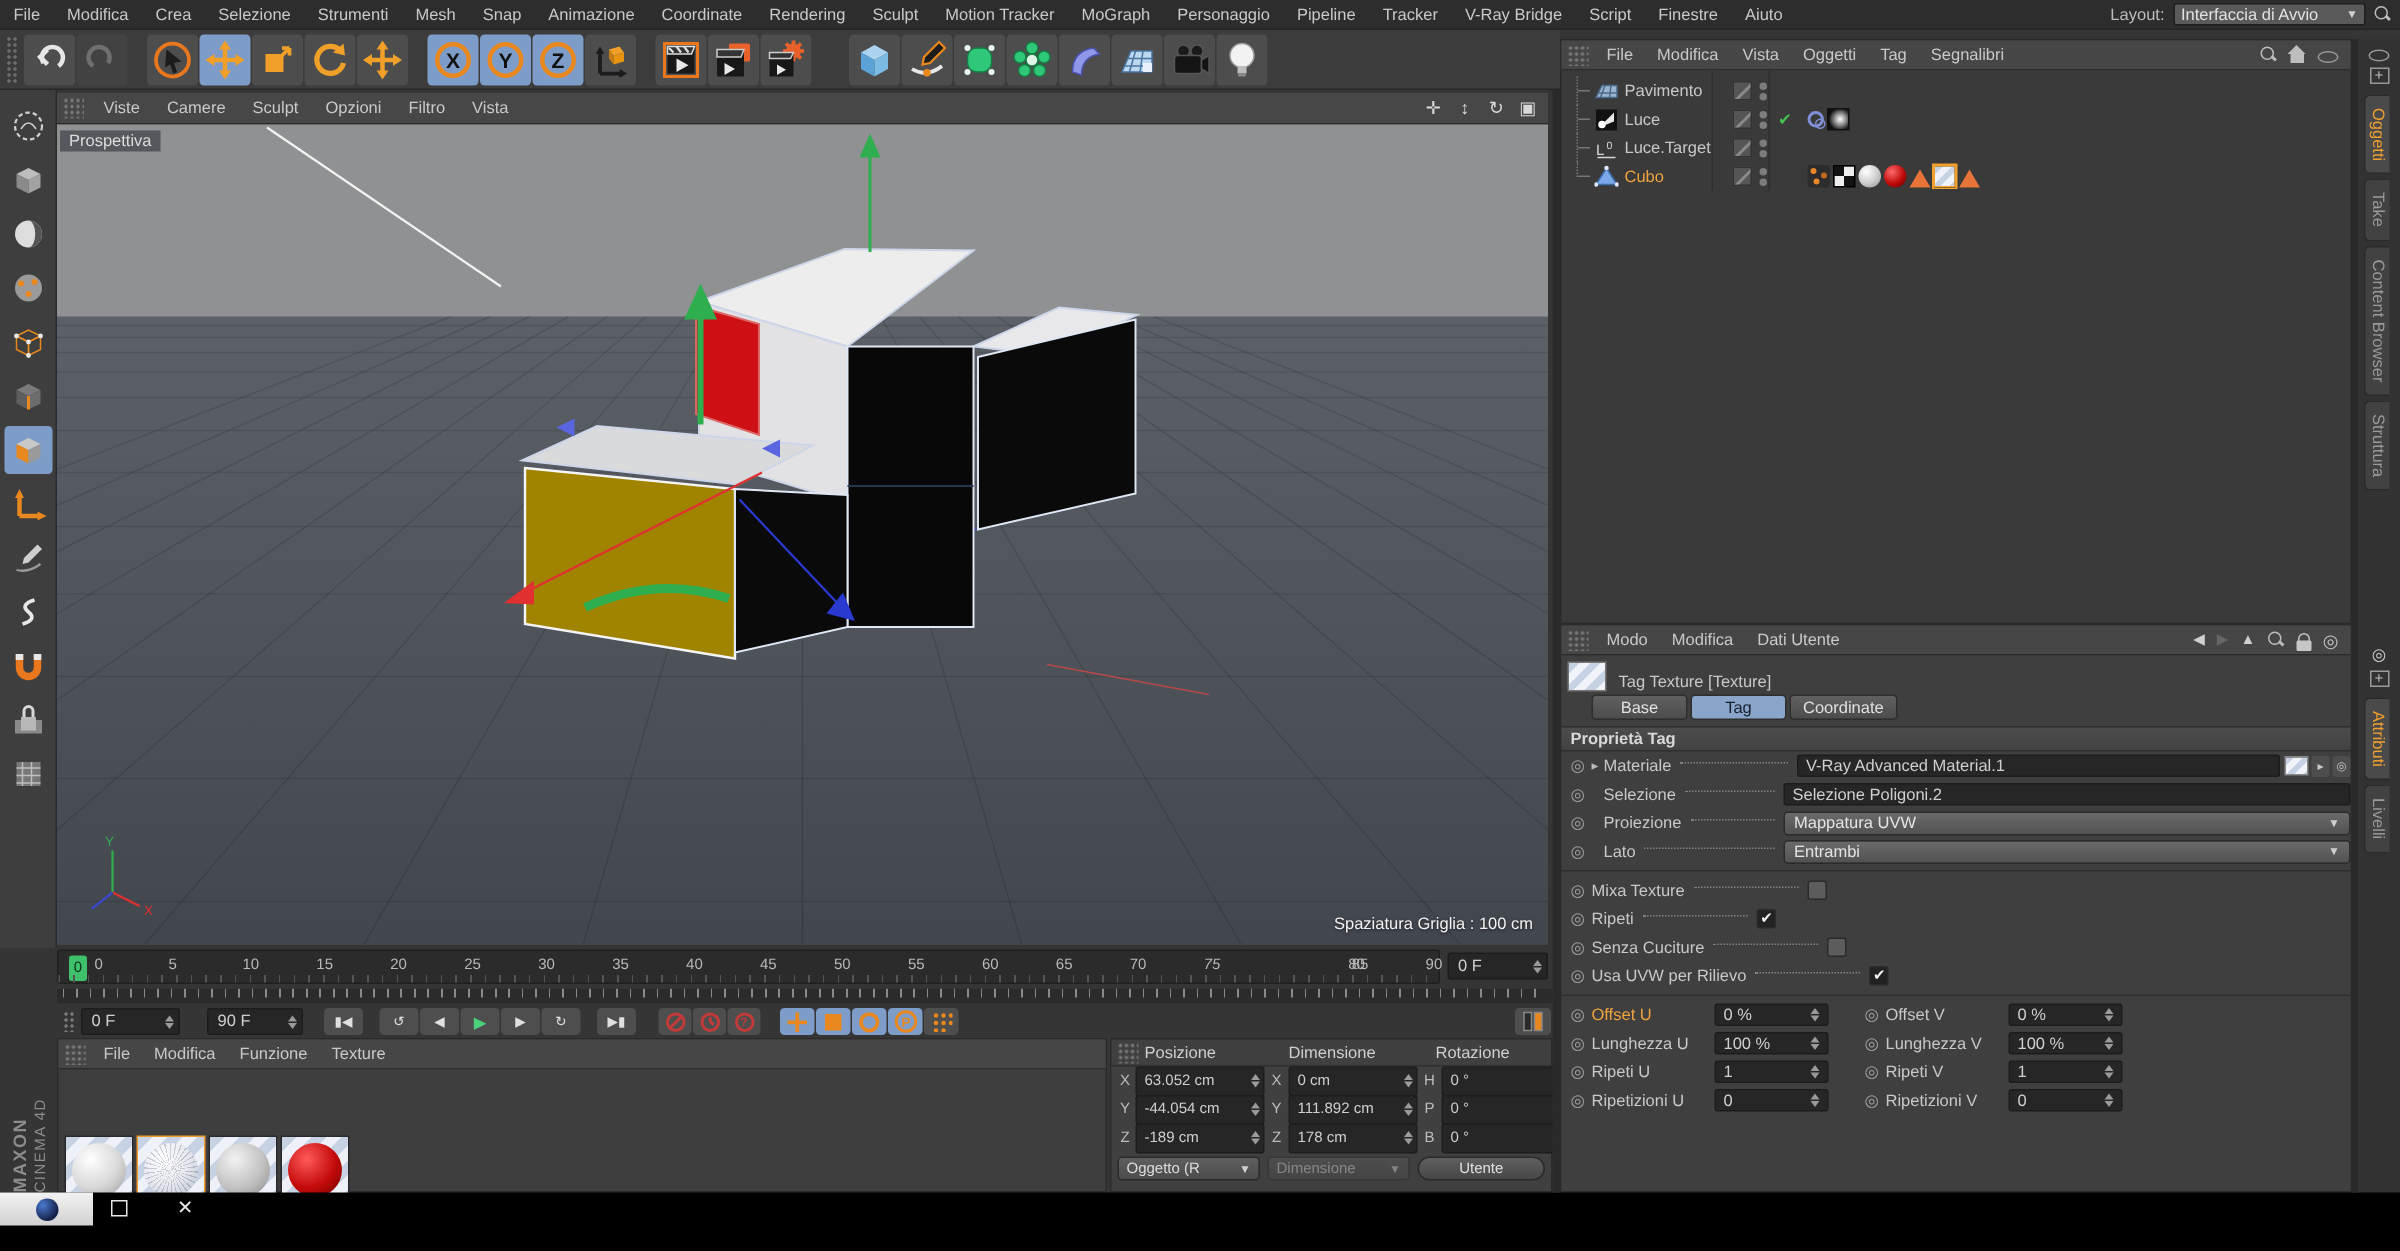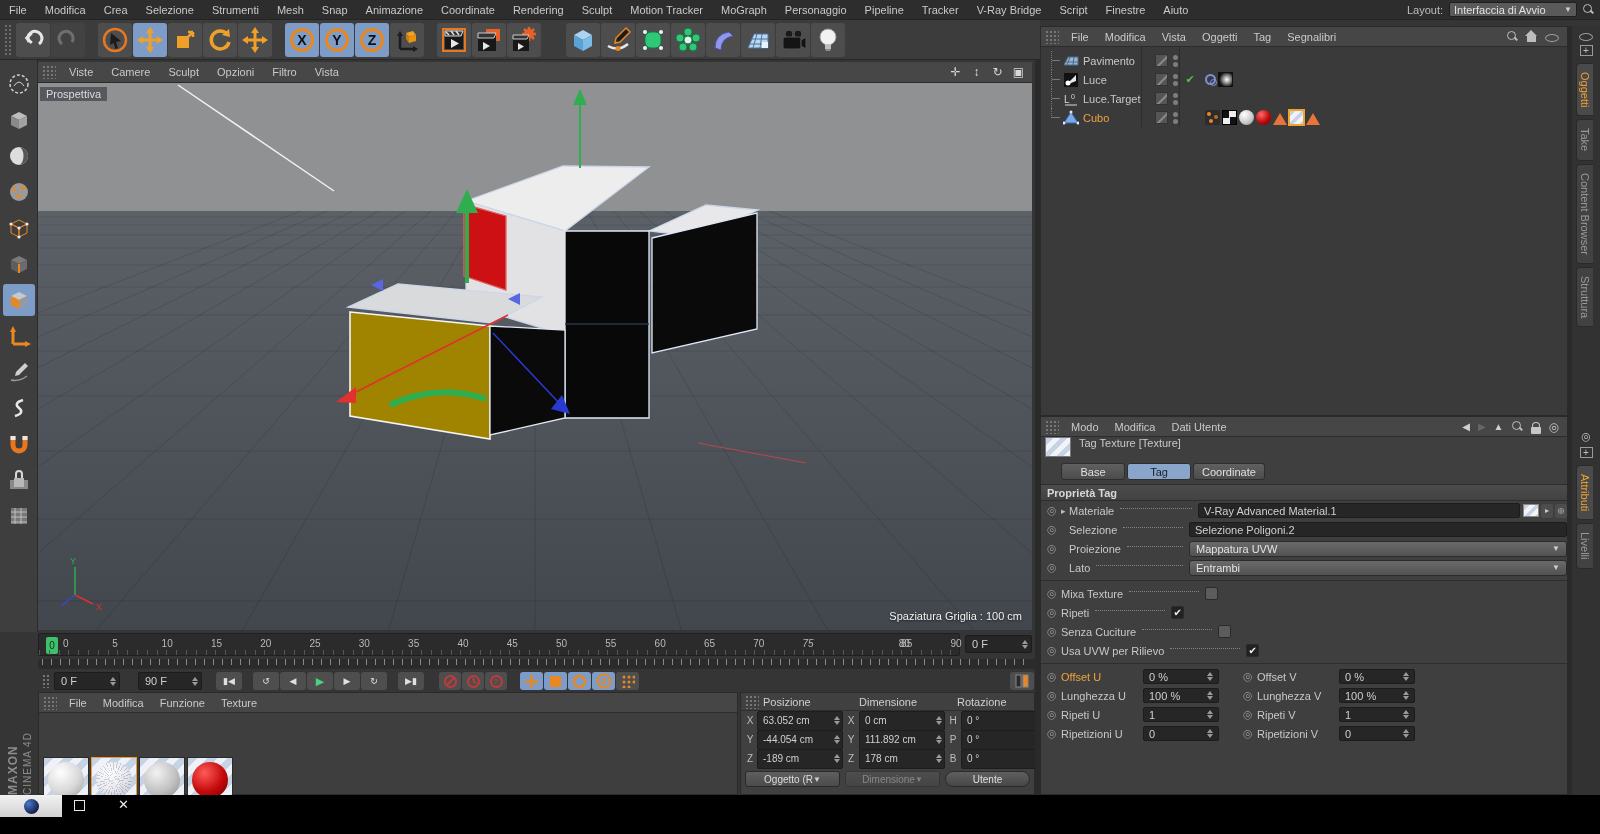--- a/index.html
+++ b/index.html
@@ -84,21 +84,21 @@
   .mat-label.selected{background:#f29b2c;color:#1c1c1c;}
 
   
   #coords{position:absolute;left:740px;top:692px;width:295px;height:103px;background:#404040;border:1px solid #2a2a2a;font-size:10px;}
   #coords .hdr{display:flex;align-items:center;height:18px;border-bottom:1px solid #2e2e2e;color:#cfcfcf;}
   #coords .hdr span{font-size:11px;}
   .coord-grid{display:grid;grid-template-columns:10px 86px 12px 86px 12px 83px;grid-auto-rows:19px;align-items:center;padding-left:4px;column-gap:2px;}
   .axis-l{color:#bdbdbd;text-align:center;}
   .coord-field{height:20px;background:#262626;border:1px solid #1d1d1d;border-radius:2px;display:flex;align-items:center;padding:0 2px 0 5px;color:#d0d0d0;}
   #coord-btns{display:flex;gap:5px;padding:3px 4px;}
-  .coord-dd{flex:1;height:16px;background:linear-gradient(#5f5f5f,#4b4b4b);border:1px solid #2a2a2a;border-radius:3px;display:flex;align-items:center;justify-content:center;padding:0 5px;color:#ddd;}
+  .coord-dd{flex:1;height:16px;background:linear-gradient(#5f5f5f,#4b4b4b);border:1px solid #2a2a2a;border-radius:3px;display:flex;align-items:center;justify-content:space-between;padding:0 5px;color:#ddd;}
   .coord-dd.disabled{opacity:.45;}
   #apply-btn{flex:1;height:16px;background:linear-gradient(#5f5f5f,#474747);border:1px solid #2a2a2a;border-radius:8px;color:#e0e0e0;text-align:center;line-height:15px;}
 
   
   #right-panel{position:absolute;left:1040px;top:26px;width:528px;height:769px;background:#3a3a3a;border:1px solid #2a2a2a;}
   #om-menu .items .menu-item, #am-menu .items .menu-item, .panel-menu .menu-item{padding:2px 8px;}
   #om-icons{margin-left:auto;display:flex;align-items:center;gap:7px;padding-right:8px;}
   .ico{width:13px;height:13px;position:relative;display:inline-block;}
   .ico-home::before{content:"";position:absolute;left:2px;top:6px;width:9px;height:6px;background:#bdbdbd;}
   .ico-home::after{content:"";position:absolute;left:0;top:0;width:0;height:0;border-left:6.5px solid transparent;border-right:6.5px solid transparent;border-bottom:6px solid #bdbdbd;}
@@ -128,21 +128,21 @@
   .t-points::after{content:"";position:absolute;left:2px;top:2px;width:4px;height:4px;border-radius:50%;background:#e8882a;box-shadow:7px 3px 0 #c06a1a,2px 7px 0 #e8882a;}
   .t-polysel{background:conic-gradient(#eee 0 25%,#111 25% 50%,#eee 50% 75%,#111 75%);border:1px solid #000;}
   .t-matwhite{border-radius:50%;background:radial-gradient(circle at 35% 30%,#fff,#ccc 55%,#8a8a8a);}
   .t-matred{border-radius:50%;background:radial-gradient(circle at 35% 30%,#ff6a6a,#bd0a0a 55%,#5e0000);}
   .t-tri{width:0;height:0;border-left:7px solid transparent;border-right:7px solid transparent;border-bottom:12px solid #e8743a;margin-top:2px;}
   .t-texsel{background:repeating-linear-gradient(135deg,#c7d2e4 0 4px,#f0f3f8 4px 8px);border:1px solid #f2a12c;box-shadow:0 0 0 1px #f2a12c;}
 
   
   #am{position:absolute;left:0;top:388px;width:526px;height:379px;background:#3f3f3f;border-top:2px solid #2a2a2a;}
   #am-icons{margin-left:auto;display:flex;align-items:center;gap:8px;padding-right:8px;color:#c6c6c6;font-size:10px;}
-  #am-title{display:flex;align-items:flex-start;gap:8px;height:24px;padding-left:4px;}
+  #am-title{display:flex;align-items:flex-end;gap:8px;height:24px;padding-left:4px;}
   #am-thumb{width:26px;height:20px;background:repeating-linear-gradient(135deg,#c7d2e4 0 5px,#f0f3f8 5px 10px);border:1px solid #777;}
   #am-tabs{display:flex;gap:2px;padding:2px 0 4px 20px;}
   .am-tab{min-width:64px;height:17px;border-radius:3px;background:linear-gradient(#606060,#4c4c4c);border:1px solid #2e2e2e;color:#e0e0e0;text-align:center;line-height:16px;padding:0 8px;}
   .am-tab.active{background:#8aa5ca;color:#16202e;}
   #am-section{height:17px;background:linear-gradient(#4c4c4c,#424242);border-top:1px solid #2e2e2e;border-bottom:1px solid #2e2e2e;color:#d8d8d8;font-weight:bold;padding-left:6px;line-height:16px;}
   .attr-row{display:flex;align-items:center;height:19px;padding-left:6px;}
   .anim-dot{color:#9a9a9a;font-size:11px;width:14px;flex:0 0 14px;}
   .expand{color:#bbb;font-size:9px;width:8px;}
   .attr-label{color:#c8c8c8;white-space:nowrap;}
   .leader{flex:1;border-bottom:1px dotted #818181;margin:0 6px 4px 6px;min-width:6px;}

